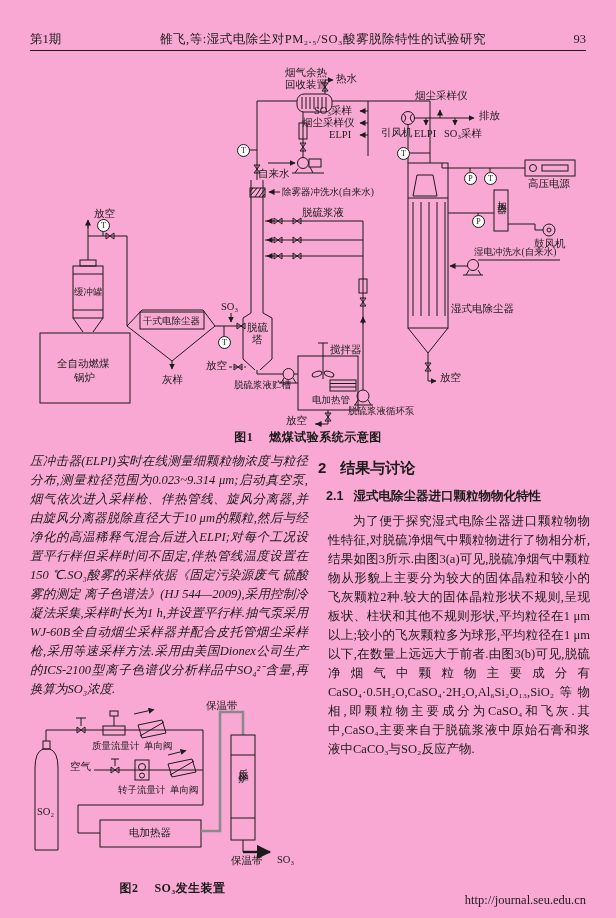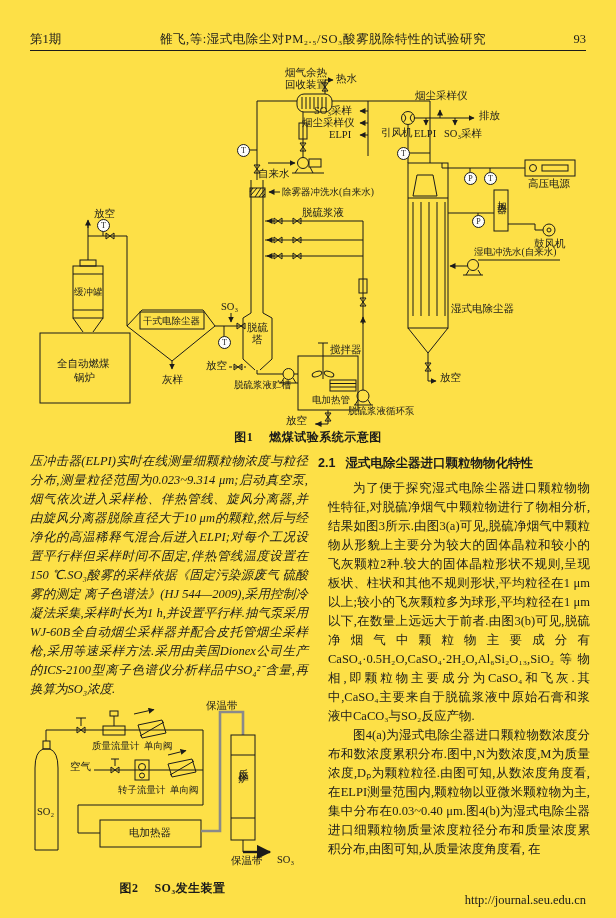--- a/index.html
+++ b/index.html
@@ -1,17 +1,17 @@
 <!DOCTYPE html>
 <html><head>
 <meta charset="utf-8">
 <style>
   html,body{margin:0;padding:0;}
   body{background:#e8e8e6;font-family:"Liberation Serif",serif;}
-  .page{position:relative;width:616px;height:918px;background:#fde047;color:#1b1b1b;overflow:hidden;margin:0 auto;}
+  .page{position:relative;width:616px;height:918px;background:#f9a8d4;color:#1b1b1b;overflow:hidden;margin:0 auto;}
   
   .hdr{position:absolute;left:30px;top:28px;width:556px;height:22px;
        border-bottom:1.4px solid #1b1b1b;display:flex;align-items:center;font-size:12.5px;}
   .hdr .issue{width:90px;}
   .hdr .title{flex:1;text-align:center;letter-spacing:.5px;}
   .hdr .pageno{width:60px;text-align:right;}
   
   .fig1{position:absolute;left:30px;top:66px;width:556px;height:372px;}
   .fig2{position:absolute;left:30px;top:700px;width:285px;height:178px;}
   .fig1 svg,.fig2 svg{position:absolute;left:0;top:0;}
@@ -24,21 +24,21 @@
   .figcap .no{margin-right:16px;}
   
   .col{position:absolute;top:452px;font-size:12.5px;line-height:19px;text-align:justify;}
   .col-l{left:30px;width:278px;font-style:italic;}
   .col-r{left:318px;width:272px;}
   .col p{margin:0;}
   .col p.ind{text-indent:2em;margin-left:10px;}
   .h2{font-weight:bold;font-size:15px;margin:6px 0 10px 0;font-family:"Liberation Sans",sans-serif;}
   .h2 .no{margin-right:14px;}
   .h3{font-weight:bold;font-size:12.5px;margin:2px 0 6px 0;font-family:"Liberation Sans",sans-serif;}
-  .h3 .no{margin-right:10px;}
+  .h3 .no{margin-right:10px;margin-left:8px;}
   .footer{position:absolute;left:30px;top:893px;width:556px;text-align:right;font-size:12.5px;}
 </style>
 </head>
 <body>
 
 <div class="page">
 
   <div class="hdr">
     <span class="issue">第1期</span>
     <span class="title">雒飞,等:湿式电除尘对PM₂.₅/SO₃酸雾脱除特性的试验研究</span>
@@ -319,22 +319,24 @@
     <span class="lbl" style="left:99px;top:127px">电加热器</span>
     <span class="lbl" style="left:201px;top:155px">保温带</span>
     <span class="lbl" style="left:247px;top:154px">SO₃</span>
   </div>
 
   <div class="figcap" style="left:30px;top:880px;width:285px">
     <span class="no">图2</span><span>SO₃发生装置</span>
   </div>
 
   <div class="col col-r">
+    <div class="h2">
+      <span class="no">2</span><span>结果与讨论</span>
+    </div>
     <div class="h3">
       <span class="no">2.1</span><span>湿式电除尘器进口颗粒物物化特性</span>
     </div>
     <p class="ind">为了便于探究湿式电除尘器进口颗粒物物性特征,对脱硫净烟气中颗粒物进行了物相分析,结果如图3所示.由图3(a)可见,脱硫净烟气中颗粒物从形貌上主要分为较大的固体晶粒和较小的飞灰颗粒2种.较大的固体晶粒形状不规则,呈现板状、柱状和其他不规则形状,平均粒径在1 μm以上;较小的飞灰颗粒多为球形,平均粒径在1 μm以下,在数量上远远大于前者.由图3(b)可见,脱硫净烟气中颗粒物主要成分有CaSO₄·0.5H₂O,CaSO₄·2H₂O,Al₆Si₂O₁₃,SiO₂等物相,即颗粒物主要成分为CaSO₄和飞灰.其中,CaSO₄主要来自于脱硫浆液中原始石膏和浆液中CaCO₃与SO₂反应产物.</p>
-    <p class="ind">图4(a)为湿式电除尘器进口颗粒物数浓度分布和数浓度累积分布.图中,N为数浓度,M为质量浓度,Dₚ为颗粒粒径.由图可知,从数浓度角度看,在ELPI测量范围内,颗粒物以亚微米颗粒物为主,集中分布在0.03~0.40 μm.图4(b)为湿式电除尘器进口细颗粒物质量浓度粒径分布和质量浓度累积分布,由图可知,从质量浓度角度看, 在</p>
   </div>
 
   <div class="footer">http://journal.seu.edu.cn</div>
 
 </div>
 
 </body></html>

